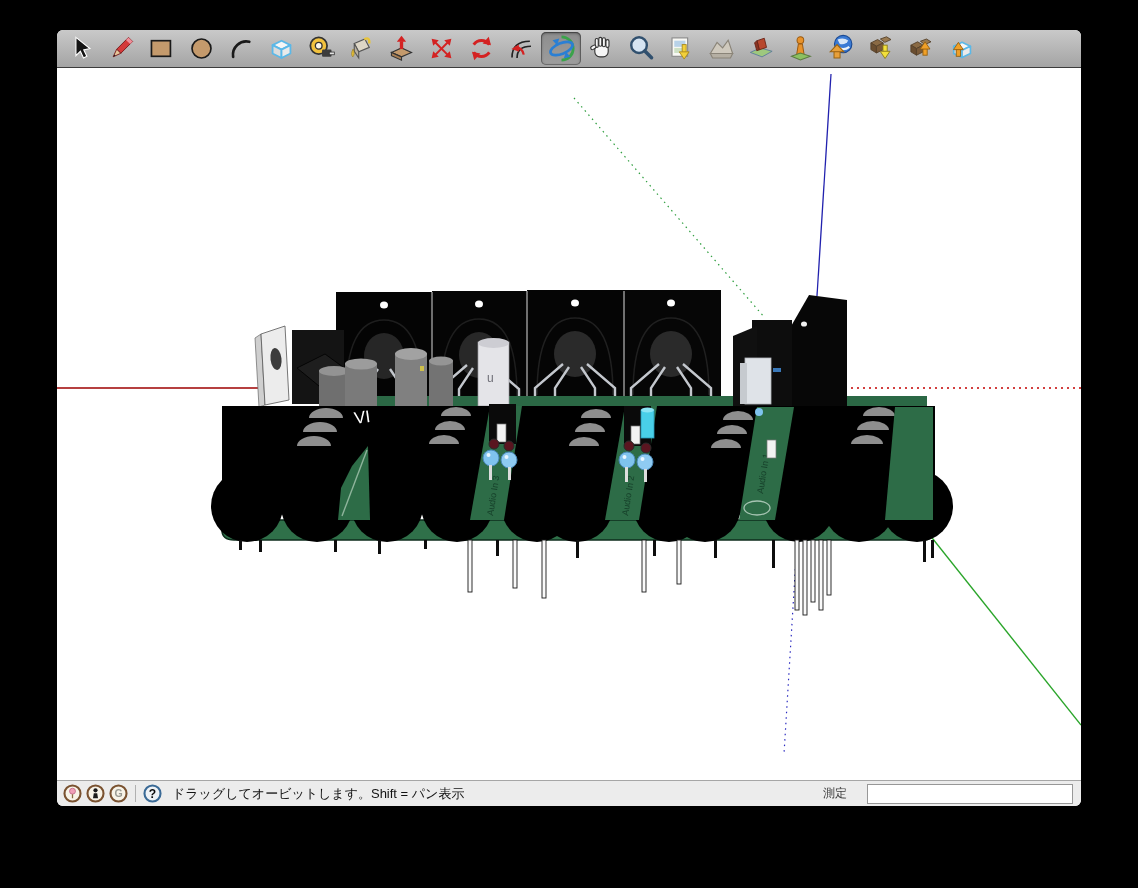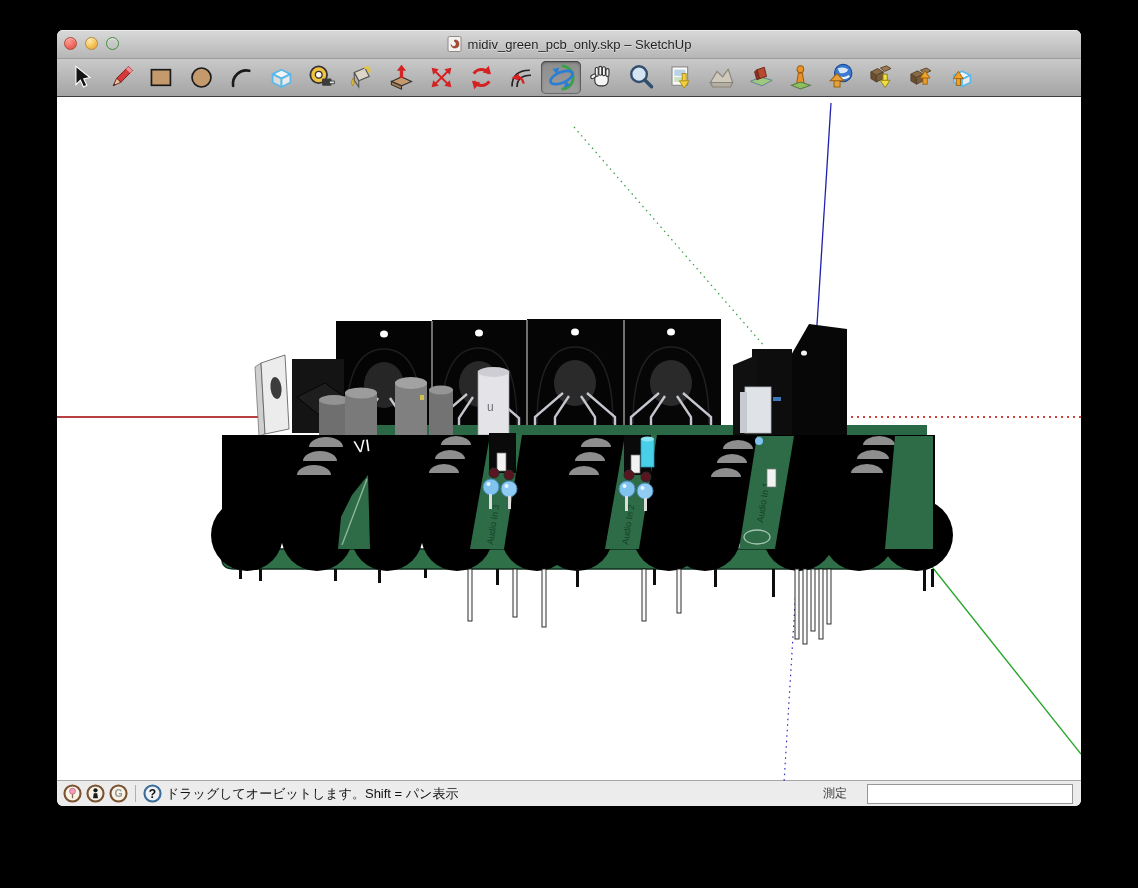--- a/index.html
+++ b/index.html
@@ -48,49 +48,33 @@
   .canvas{flex:1 1 auto;position:relative;background:#fff;}
   .canvas svg{position:absolute;left:0;top:0;}
   
   .statusbar{
     height:25px;flex:0 0 25px;background:#ececec;border-top:1px solid #a6a6a6;
     display:flex;align-items:center;padding:0 8px 0 6px;gap:4px;
   }
   .sicon{width:19px;height:19px;display:flex;align-items:center;justify-content:center;}
   .sicon svg{width:19px;height:19px;display:block;}
   .sdivider{width:1px;height:17px;background:#b0b0b0;margin:0 3px;}
-  .hint{font-size:13px;color:#111;white-space:nowrap;}
+  .hint{font-size:13px;color:#111;margin-left:6px;white-space:nowrap;}
   .spacer{flex:1 1 auto;}
   .measure-label{font-size:12px;color:#3c3c3c;margin-right:16px;}
   .measure-input{
     width:196px;height:16px;border:1px solid #979797;background:#fff;
     font-size:12px;padding:1px 4px;outline:none;
   }
 </style>
 </head>
 <body>
 
 <div class="window">
 
-  <div class="titlebar">
-    <div class="traffic">
-      <span class="tl red"></span>
-      <span class="tl yellow"></span>
-      <span class="tl green"></span>
-    </div>
-    <div class="title-wrap">
-      <span class="doc-icon">
-        <svg width="15" height="16" viewBox="0 0 15 16">
-          <rect x="1" y="0.5" width="13" height="15" rx="1.5" fill="#f4f2ee" stroke="#8a8a8a"></rect>
-          <path d="M7.5 4 A 4 4 0 1 1 4 8.5 A 2.6 2.6 0 1 0 7.5 5.5 Z" fill="#b0492e" stroke="#6a2a18" stroke-width="0.5"></path>
-        </svg>
-      </span>
-      <span class="title-text">midiv_green_pcb_only.skp – SketchUp</span>
-    </div>
-  </div>
 
   <div class="toolbar" id="toolbar">
       <div class="tool">
         <svg viewBox="0 0 26 26">
           <path d="M8 3 L8 19.5 L12 15.5 L14.8 21.5 L17.8 20 L15 14.2 L20.5 13 Z" fill="#141414" stroke="#fff" stroke-width="1"></path>
         </svg>
       </div>
       <div class="tool">
         <svg viewBox="0 0 26 26">
           <g transform="rotate(45 13 13)">

